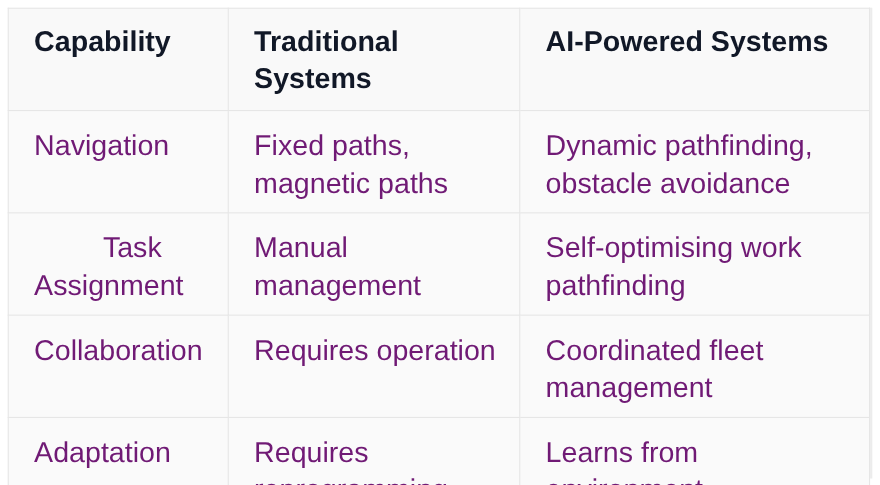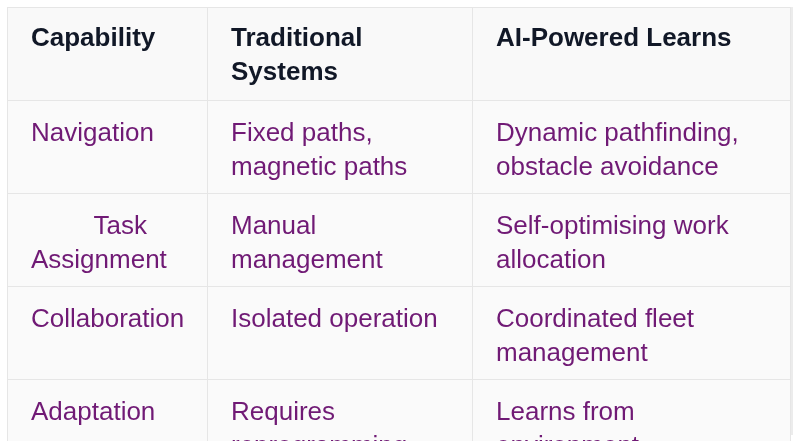--- a/index.html
+++ b/index.html
@@ -61,37 +61,37 @@
   <table class="cmp">
     <colgroup>
       <col class="c1">
         <col class="c2">
         <col class="c3">
     </colgroup>
     <thead>
       <tr>
         <th>Capability</th>
         <th>Traditional Systems</th>
-        <th>AI-Powered Learns</th>
+        <th>AI-Powered Systems</th>
       </tr>
     </thead>
     <tbody>
       <tr>
         <td>Navigation</td>
         <td>Fixed paths, magnetic paths</td>
         <td>Dynamic pathfinding, obstacle avoidance</td>
       </tr>
       <tr>
         <td style="padding-right:60px;text-align:right;">Task Assignment</td>
         <td>Manual management</td>
-        <td>Self-optimising work allocation</td>
+        <td>Self-optimising work pathfinding</td>
       </tr>
       <tr>
         <td>Collaboration</td>
-        <td>Isolated operation</td>
+        <td>Requires operation</td>
         <td style="padding-right:45px;">Coordinated fleet management</td>
       </tr>
       <tr class="last">
         <td>Adaptation</td>
         <td style="padding-right:60px;">Requires reprogramming</td>
         <td style="padding-right:19px;">Learns from environment</td>
       </tr>
     </tbody>
   </table>
 </div>

